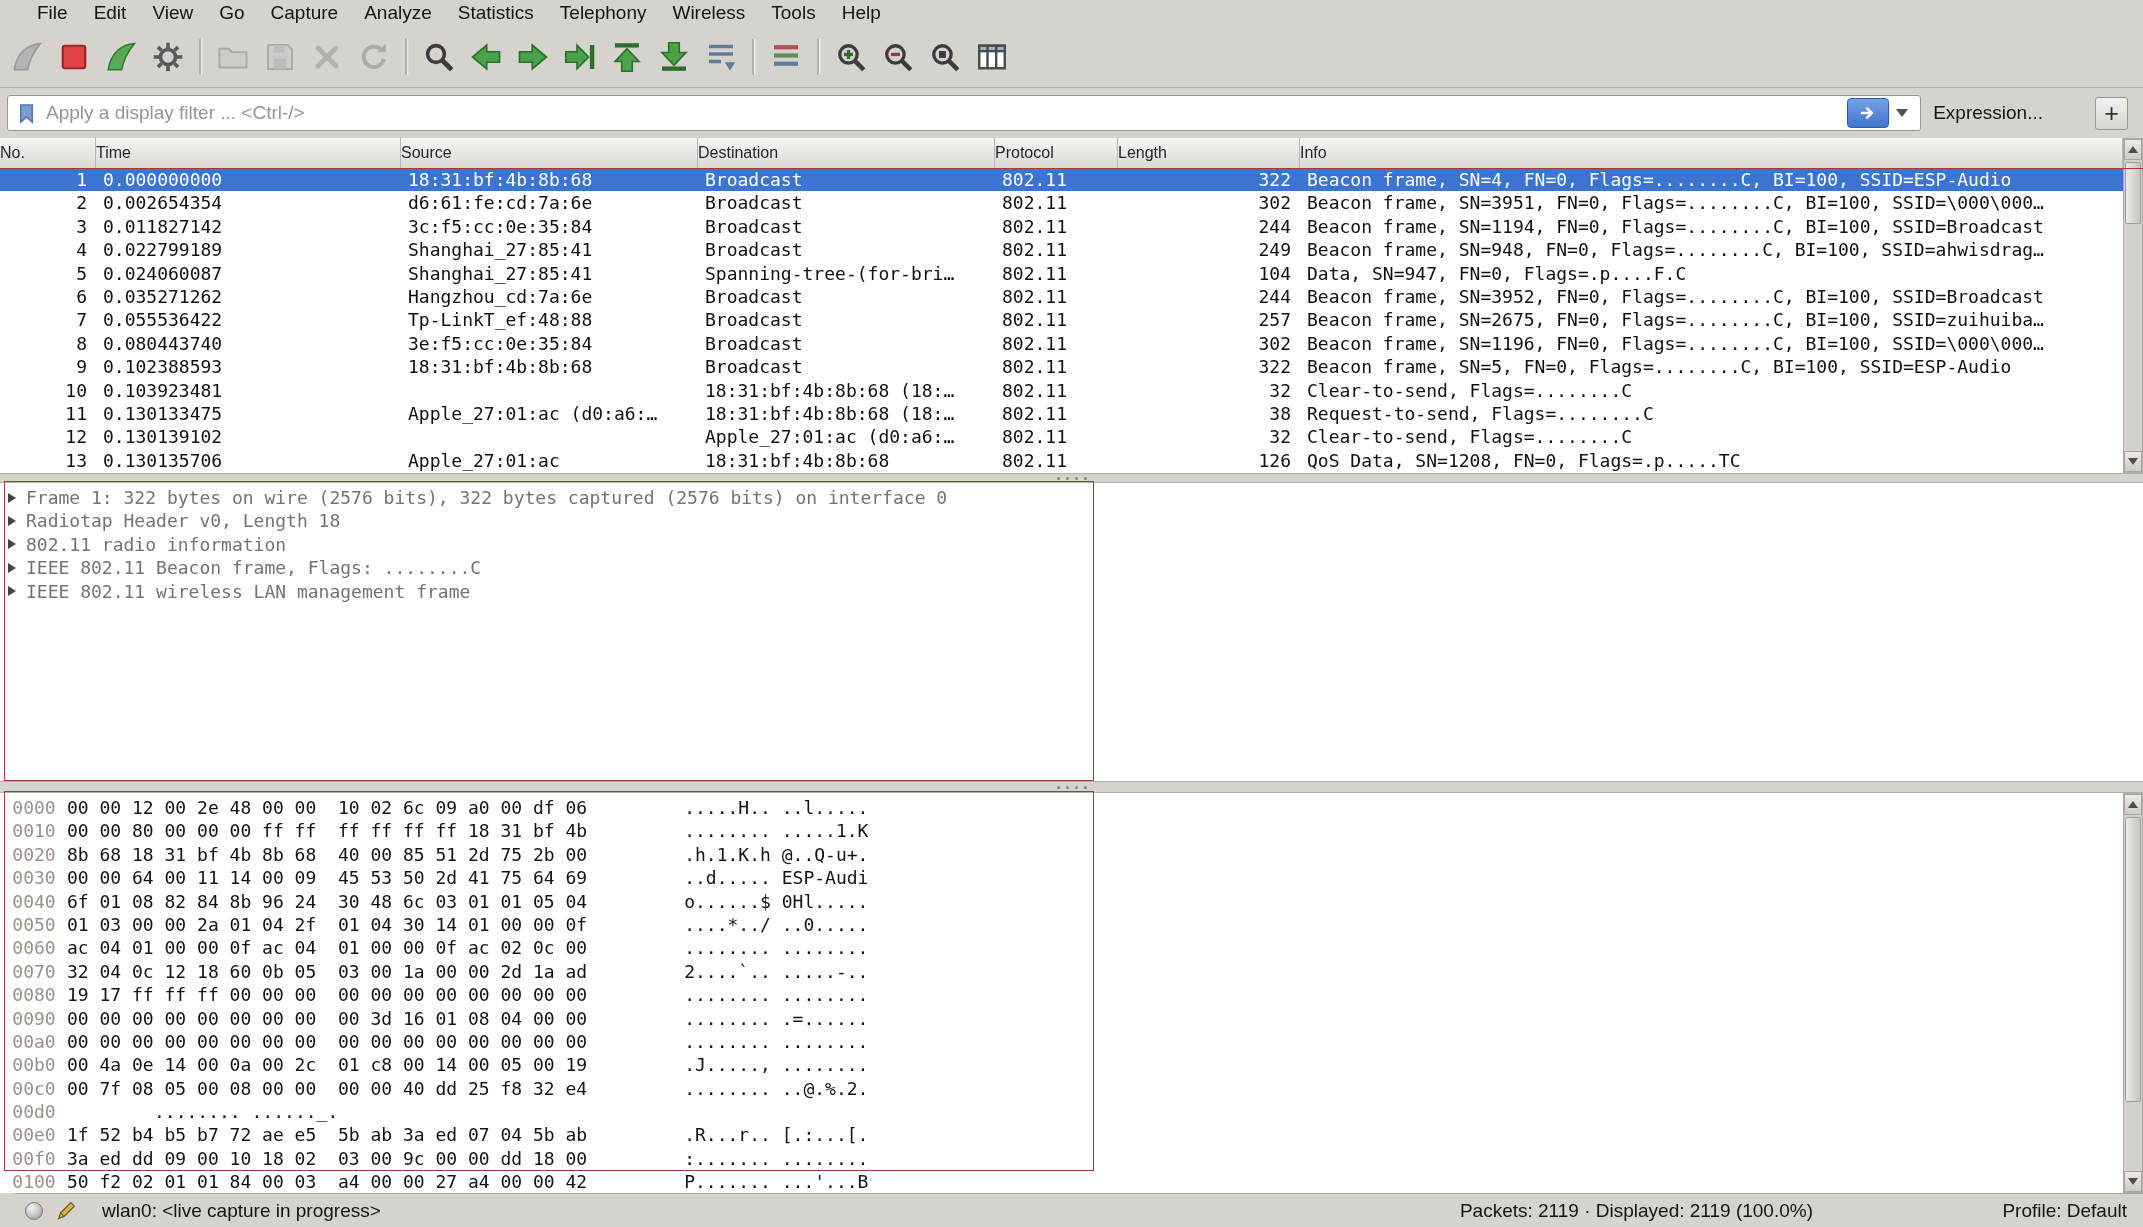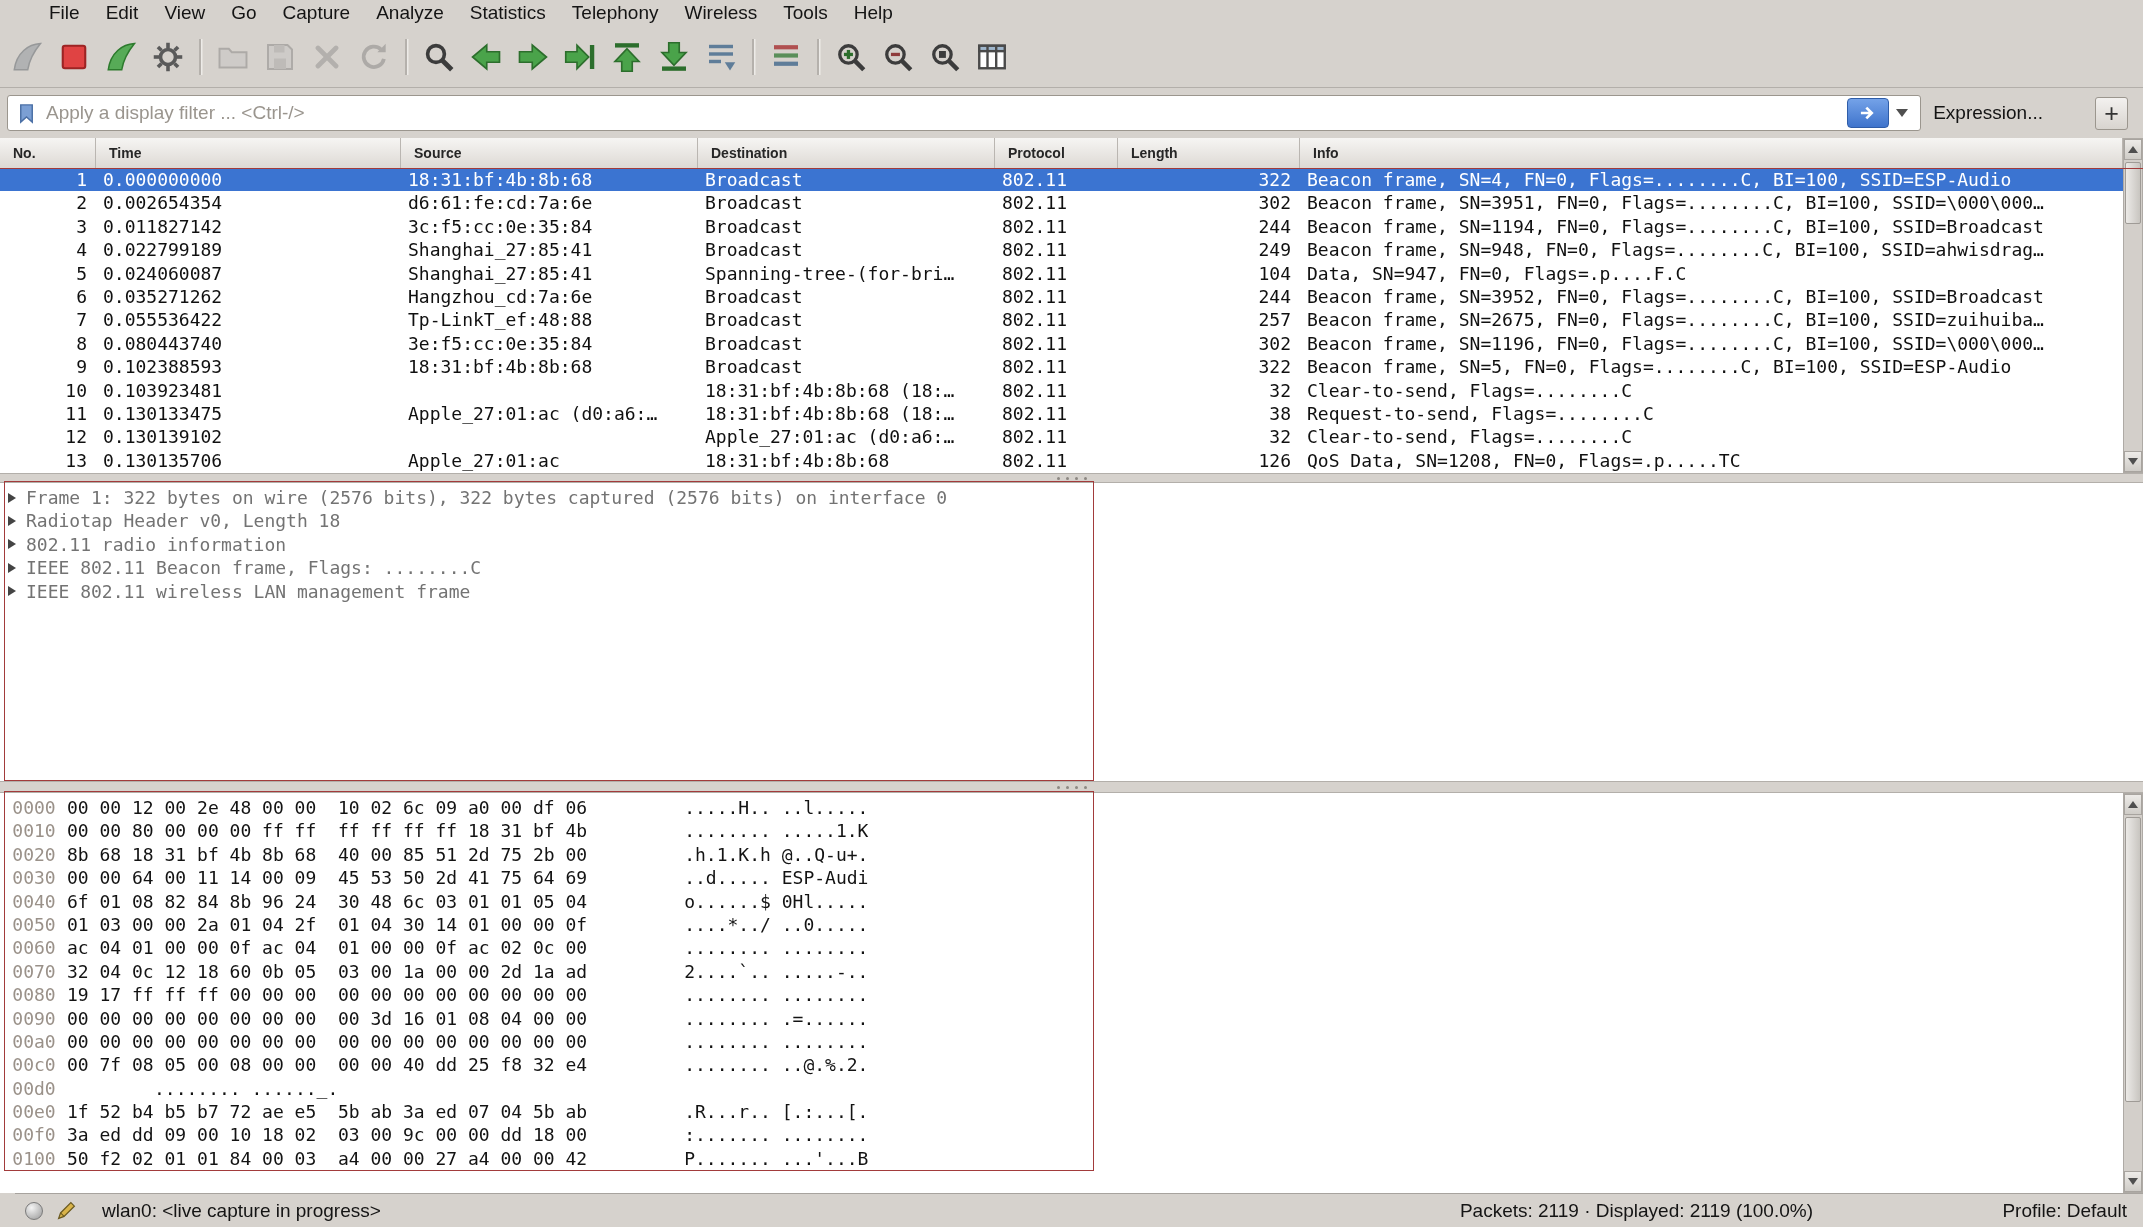--- a/index.html
+++ b/index.html
@@ -2,41 +2,41 @@
 <html style="--selection: #3b74d1; --annotation: #a23b3b; --nav_green: #4aa34a; --stop_red: #e04343; --apply_blue: #3f74cc;"><head>
 <meta charset="utf-8">
 <style>
   html,body{margin:0;padding:0;}
   body{
     width:2143px;height:1227px;position:relative;overflow:hidden;
     background:#d6d2cd;font-family:"Liberation Sans",sans-serif;
     -webkit-font-smoothing:antialiased;
   }
   
-  .menubar{position:absolute;top:0;left:16px;right:0;height:26px;display:flex;align-items:center;padding-left:20px;background:#d6d2cd;}
+  .menubar{position:absolute;top:0;left:4px;right:0;height:26px;display:flex;align-items:center;padding-left:20px;background:#d6d2cd;}
   .menu-item{padding:0 13px;font-size:19px;color:#141414;height:100%;display:flex;align-items:center;cursor:default;}
   
   .toolbar{position:absolute;top:26px;left:0;right:0;height:61px;display:flex;align-items:center;background:#d6d2cd;border-bottom:1px solid #b3afaa;padding-left:3px;}
   .toolbtn{width:47px;height:47px;display:flex;align-items:center;justify-content:center;border-radius:4px;flex:0 0 auto;}
   .toolbtn.disabled{opacity:.55;filter:grayscale(55%);}
   .tsep{width:2px;height:36px;margin:0 8px;background:#b5b1ac;box-shadow:1.5px 0 0 #edebe8;flex:0 0 auto;}
   
   .filterbar{position:absolute;top:88px;left:0;right:0;height:50px;display:flex;align-items:center;background:#d6d2cd;padding:0 15px 0 7px;}
   .filter-field{flex:1;height:36px;background:#ffffff;border:1px solid #9b968e;border-radius:3px;display:flex;align-items:center;padding:0 5px 0 7px;box-sizing:border-box;}
   .filter-input{flex:1;border:none;outline:none;font-size:19px;color:#222;background:transparent;padding:0 8px;font-family:"Liberation Sans",sans-serif;}
   .filter-input::placeholder{color:#9a958e;opacity:1;}
   .apply-btn{width:40px;height:28px;background:linear-gradient(#74a2e8,#3f74cc);border:1px solid #2f5da8;border-radius:4px;display:flex;align-items:center;justify-content:center;flex:0 0 auto;}
   .chev-btn{width:26px;height:28px;display:flex;align-items:center;justify-content:center;flex:0 0 auto;}
   .chev{width:0;height:0;border-left:6px solid transparent;border-right:6px solid transparent;border-top:8px solid #4f4f4f;}
   .expression{font-size:19px;color:#141414;margin-left:12px;cursor:default;}
   .plus-btn{width:31px;height:31px;margin-left:52px;border:1px solid #9b968e;border-radius:3px;background:linear-gradient(#f3f1ef,#d8d4cf);display:flex;align-items:center;justify-content:center;font-size:25px;color:#333;line-height:1;}
   
   .packet-pane{position:absolute;top:138px;left:0;right:0;height:335px;background:#fff;}
   .plist-header{position:absolute;top:0;left:0;right:20px;height:30px;display:flex;background:linear-gradient(#f6f5f3,#ddd9d4);border-bottom:1px solid #a7a39e;overflow:hidden;}
-  .hcell{font-size:14px;color:#262626;padding-left:13px;display:flex;align-items:center;border-right:1px solid #bab6b1;box-sizing:border-box;flex:0 0 auto;white-space:nowrap;overflow:hidden;font-weight:bold;}
+  .hcell{font-size:16px;color:#262626;padding-left:0;display:flex;align-items:center;border-right:1px solid #bab6b1;box-sizing:border-box;flex:0 0 auto;white-space:nowrap;overflow:hidden;}
   .hcell.grow{flex:1 1 auto;}
   .plist-body{position:absolute;top:30px;bottom:0;left:0;right:20px;overflow:hidden;background:#fff;font-family:"DejaVu Sans Mono",monospace;font-size:18px;}
   .prow{display:flex;height:23.4px;line-height:23.4px;white-space:pre;color:#101010;}
   .prow.selected{background:var(--selection,#3b74d1);color:#ffffff;}
   .pcell{overflow:hidden;box-sizing:border-box;padding-left:7px;flex:0 0 auto;white-space:pre;}
   .pcell.r{text-align:right;padding-right:9px;padding-left:0;}
   .pcell.grow{flex:1 1 auto;}
   
   .vscroll{position:absolute;width:20px;right:0;background:#d3cfca;border:1px solid #aeaaa5;box-sizing:border-box;z-index:4;}
   .sb-btn{position:absolute;left:0;right:0;height:21px;background:linear-gradient(#edebe8,#cfccc7);border:1px solid #a8a49f;display:flex;align-items:center;justify-content:center;box-sizing:border-box;}
@@ -364,20 +364,21 @@
     <div class="hrow"><span class="ho">0010</span><span class="hb">00 00 80 00 00 00 ff ff  ff ff ff ff 18 31 bf 4b</span><span class="ha">........ .....1.K</span></div>
     <div class="hrow"><span class="ho">0020</span><span class="hb">8b 68 18 31 bf 4b 8b 68  40 00 85 51 2d 75 2b 00</span><span class="ha">.h.1.K.h @..Q-u+.</span></div>
     <div class="hrow"><span class="ho">0030</span><span class="hb">00 00 64 00 11 14 00 09  45 53 50 2d 41 75 64 69</span><span class="ha">..d..... ESP-Audi</span></div>
     <div class="hrow"><span class="ho">0040</span><span class="hb">6f 01 08 82 84 8b 96 24  30 48 6c 03 01 01 05 04</span><span class="ha">o......$ 0Hl.....</span></div>
     <div class="hrow"><span class="ho">0050</span><span class="hb">01 03 00 00 2a 01 04 2f  01 04 30 14 01 00 00 0f</span><span class="ha">....*../ ..0.....</span></div>
     <div class="hrow"><span class="ho">0060</span><span class="hb">ac 04 01 00 00 0f ac 04  01 00 00 0f ac 02 0c 00</span><span class="ha">........ ........</span></div>
     <div class="hrow"><span class="ho">0070</span><span class="hb">32 04 0c 12 18 60 0b 05  03 00 1a 00 00 2d 1a ad</span><span class="ha">2....`.. .....-..</span></div>
     <div class="hrow"><span class="ho">0080</span><span class="hb">19 17 ff ff ff 00 00 00  00 00 00 00 00 00 00 00</span><span class="ha">........ ........</span></div>
     <div class="hrow"><span class="ho">0090</span><span class="hb">00 00 00 00 00 00 00 00  00 3d 16 01 08 04 00 00</span><span class="ha">........ .=......</span></div>
     <div class="hrow"><span class="ho">00a0</span><span class="hb">00 00 00 00 00 00 00 00  00 00 00 00 00 00 00 00</span><span class="ha">........ ........</span></div>
+    <div class="hrow"><span class="ho">00b0</span><span class="hb">00 4a 0e 14 00 0a 00 2c  01 c8 00 14 00 05 00 19</span><span class="ha">.J....., ........</span></div>
     <div class="hrow"><span class="ho">00c0</span><span class="hb">00 7f 08 05 00 08 00 00  00 00 40 dd 25 f8 32 e4</span><span class="ha">........ ..@.%.2.</span></div>
     <div class="hrow"><span class="ho">00d0</span><span class="ha">........ ......_.</span></div>
     <div class="hrow"><span class="ho">00e0</span><span class="hb">1f 52 b4 b5 b7 72 ae e5  5b ab 3a ed 07 04 5b ab</span><span class="ha">.R...r.. [.:...[.</span></div>
     <div class="hrow"><span class="ho">00f0</span><span class="hb">3a ed dd 09 00 10 18 02  03 00 9c 00 00 dd 18 00</span><span class="ha">:....... ........</span></div>
     <div class="hrow"><span class="ho">0100</span><span class="hb">50 f2 02 01 01 84 00 03  a4 00 00 27 a4 00 00 42</span><span class="ha">P....... ...'...B</span></div>
   </div>
 
 <div class="vscroll" style="top:793px;height:400px;">
   <div class="sb-btn up">
       <span class="tri-up"></span>

